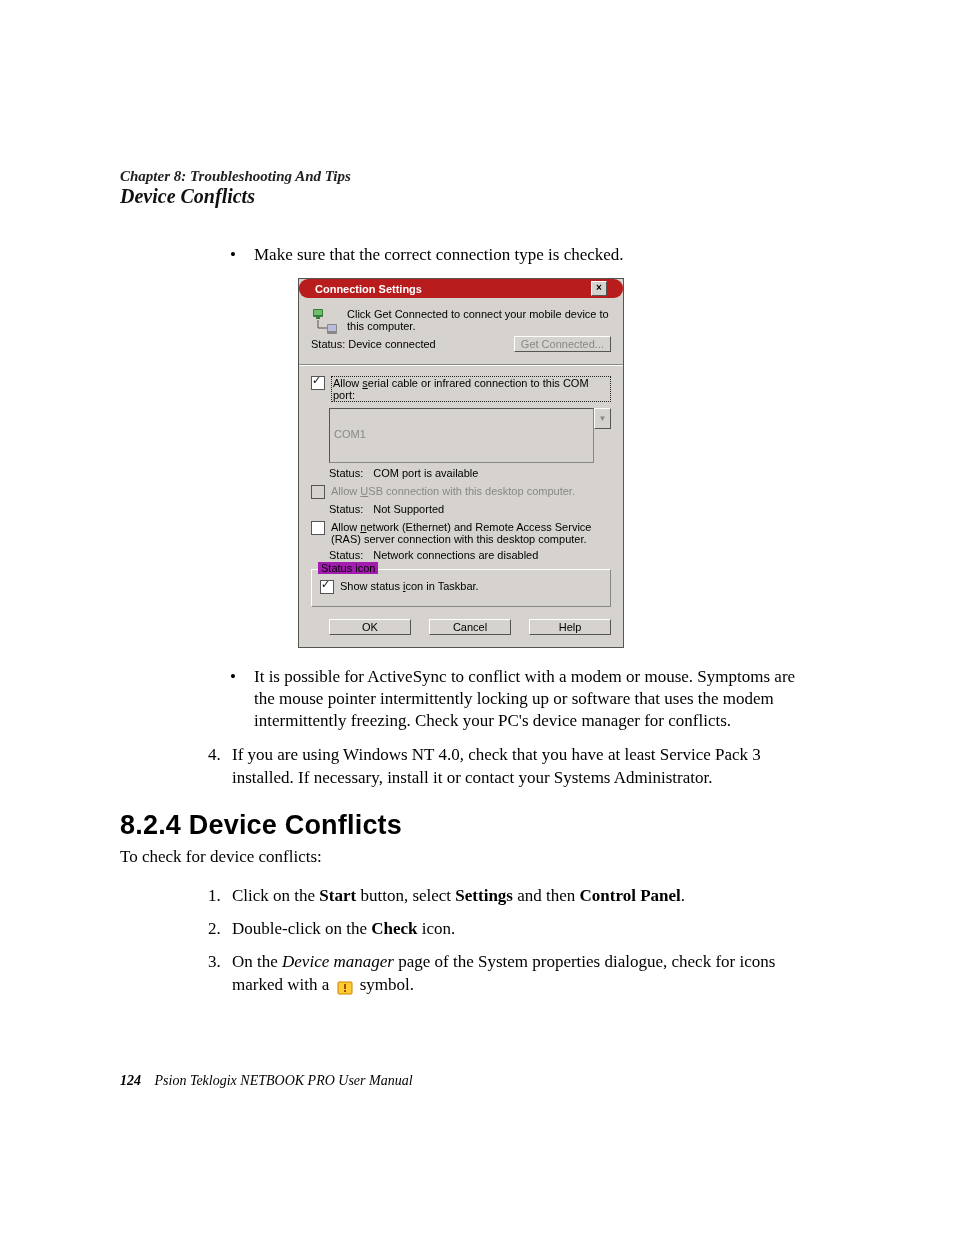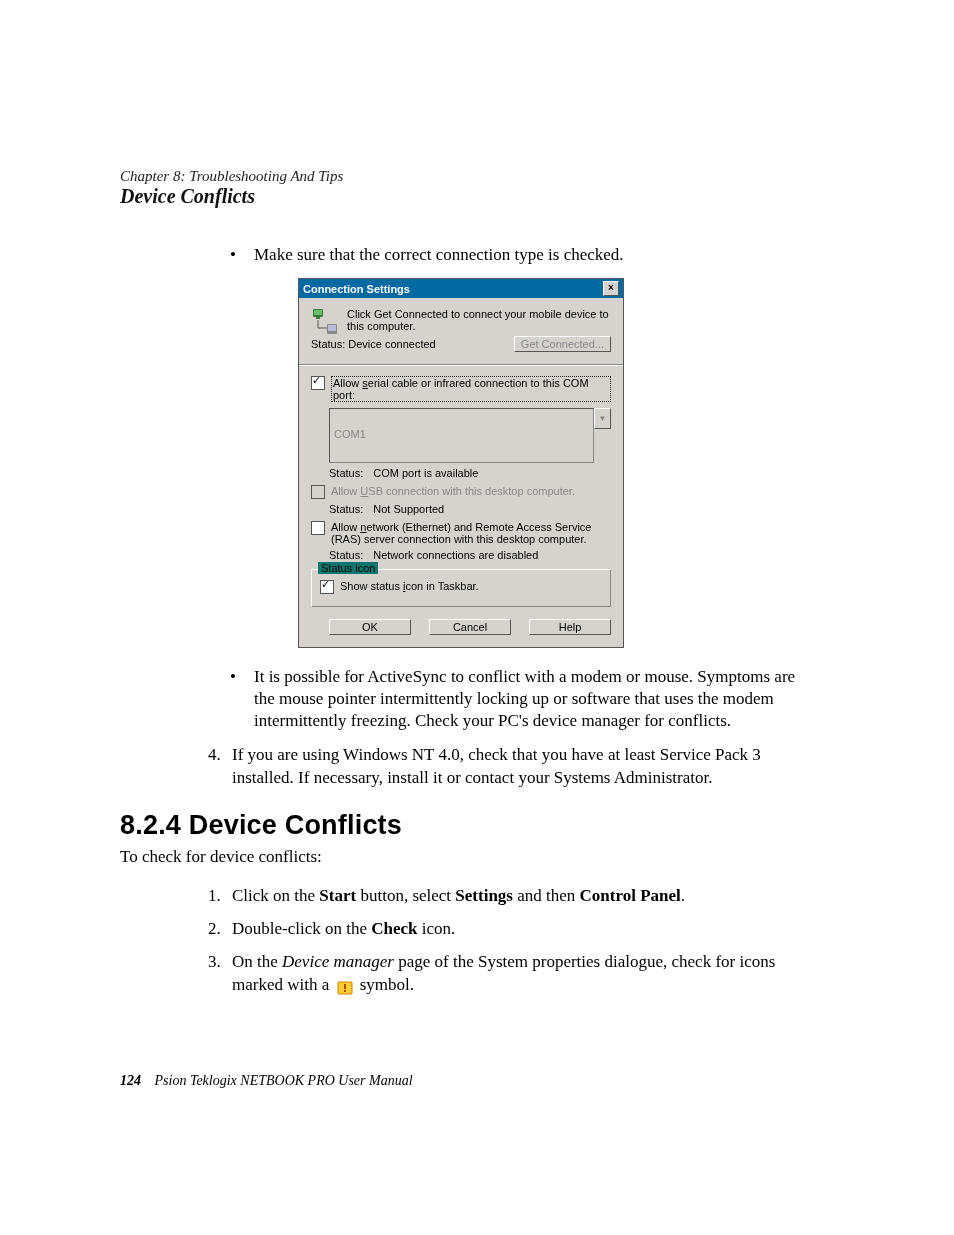--- a/index.html
+++ b/index.html
@@ -16,20 +16,21 @@
     position: absolute;
     left: 120px;
     top: 168px;
     width: 700px;
   }
   .chapter-line {
     font-style: italic;
     font-size: 15px;
     color: #222;
     margin: 0;
+    font-weight: bold;
   }
   .conflict-line {
     font-style: italic;
     font-weight: bold;
     font-size: 20px;
     color: #111;
     margin: 0 0 36px 0;
   }
   .bullet-block {
     margin-left: 110px;
@@ -60,28 +61,29 @@
   .dialog-wrap {
     margin: 12px 0 18px 178px;
     width: 324px;
     border: 1px solid #555;
     background: #d6d3ce;
     font-family: Tahoma, Arial, sans-serif;
     font-size: 11px;
     color: #000;
   }
   .titlebar {
-    background: #0369a1;
+    background: #b91c1c;
     color: #fff;
     font-weight: bold;
-    padding: 2px 4px;
+    padding: 2px 16px;
     display: flex;
     justify-content: space-between;
     align-items: center;
     font-size: 11px;
+    border-radius: 9px;
   }
   .close-x {
     background:#d6d3ce;
     color:#000;
     width:14px;height:13px;
     text-align:center;
     line-height:12px;
     border:1px solid #fff;
     border-right-color:#555;border-bottom-color:#555;
     font-weight:bold;
@@ -147,21 +149,21 @@
   .subrow{margin:2px 0 6px 18px; display:flex; gap:10px;}
   .subrow .lab{}
   .fieldset{
     border:1px solid #888;
     border-top-color:#fff;border-left-color:#fff;
     margin:8px 0 12px 0;
     padding:6px 8px 8px 8px;
     position:relative;
   }
   .fieldset .legend{
-    position:absolute; top:-8px; left:6px; background:#0f766e; padding:0 3px;
+    position:absolute; top:-8px; left:6px; background:#a21caf; padding:0 3px;
   }
   .btn-row{ display:flex; justify-content:flex-end; gap:18px; margin:4px 0 2px 0;}
   .btn-row .btn{ width:68px; text-align:center;}
 
   .footer {
     position:absolute;
     left:120px;
     top:1073px;
     font-size:14px;
     font-style: italic;

